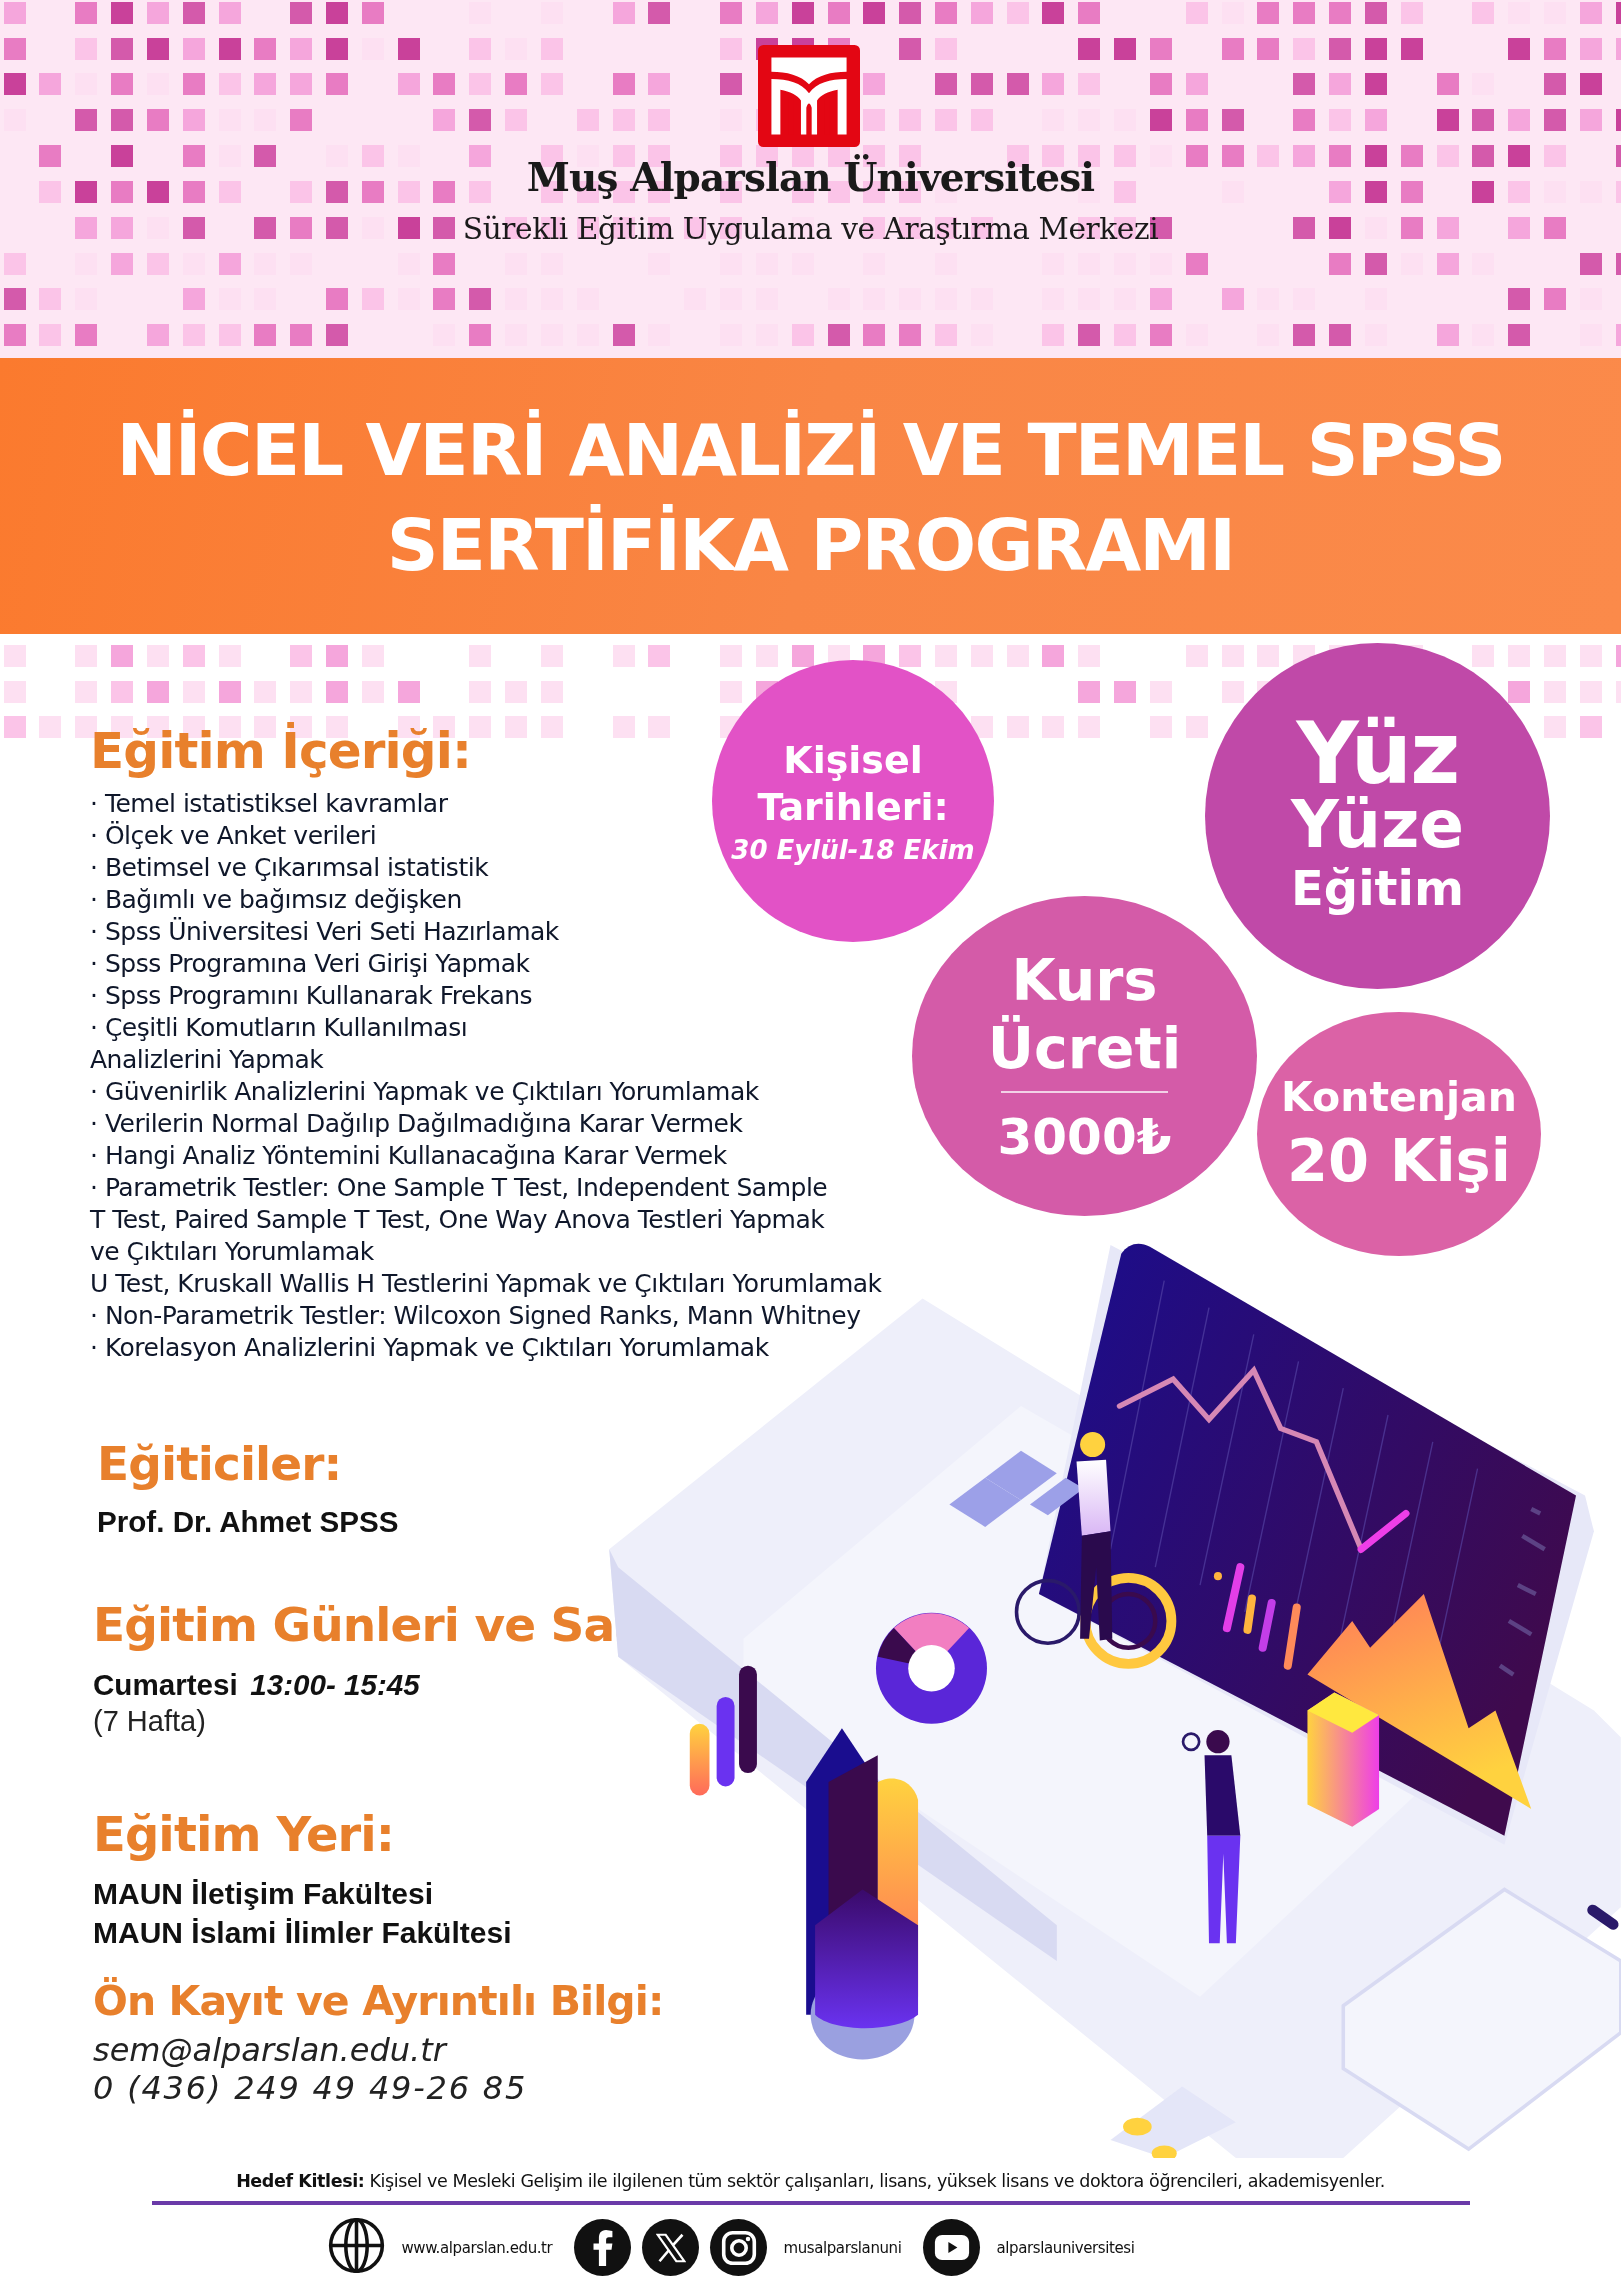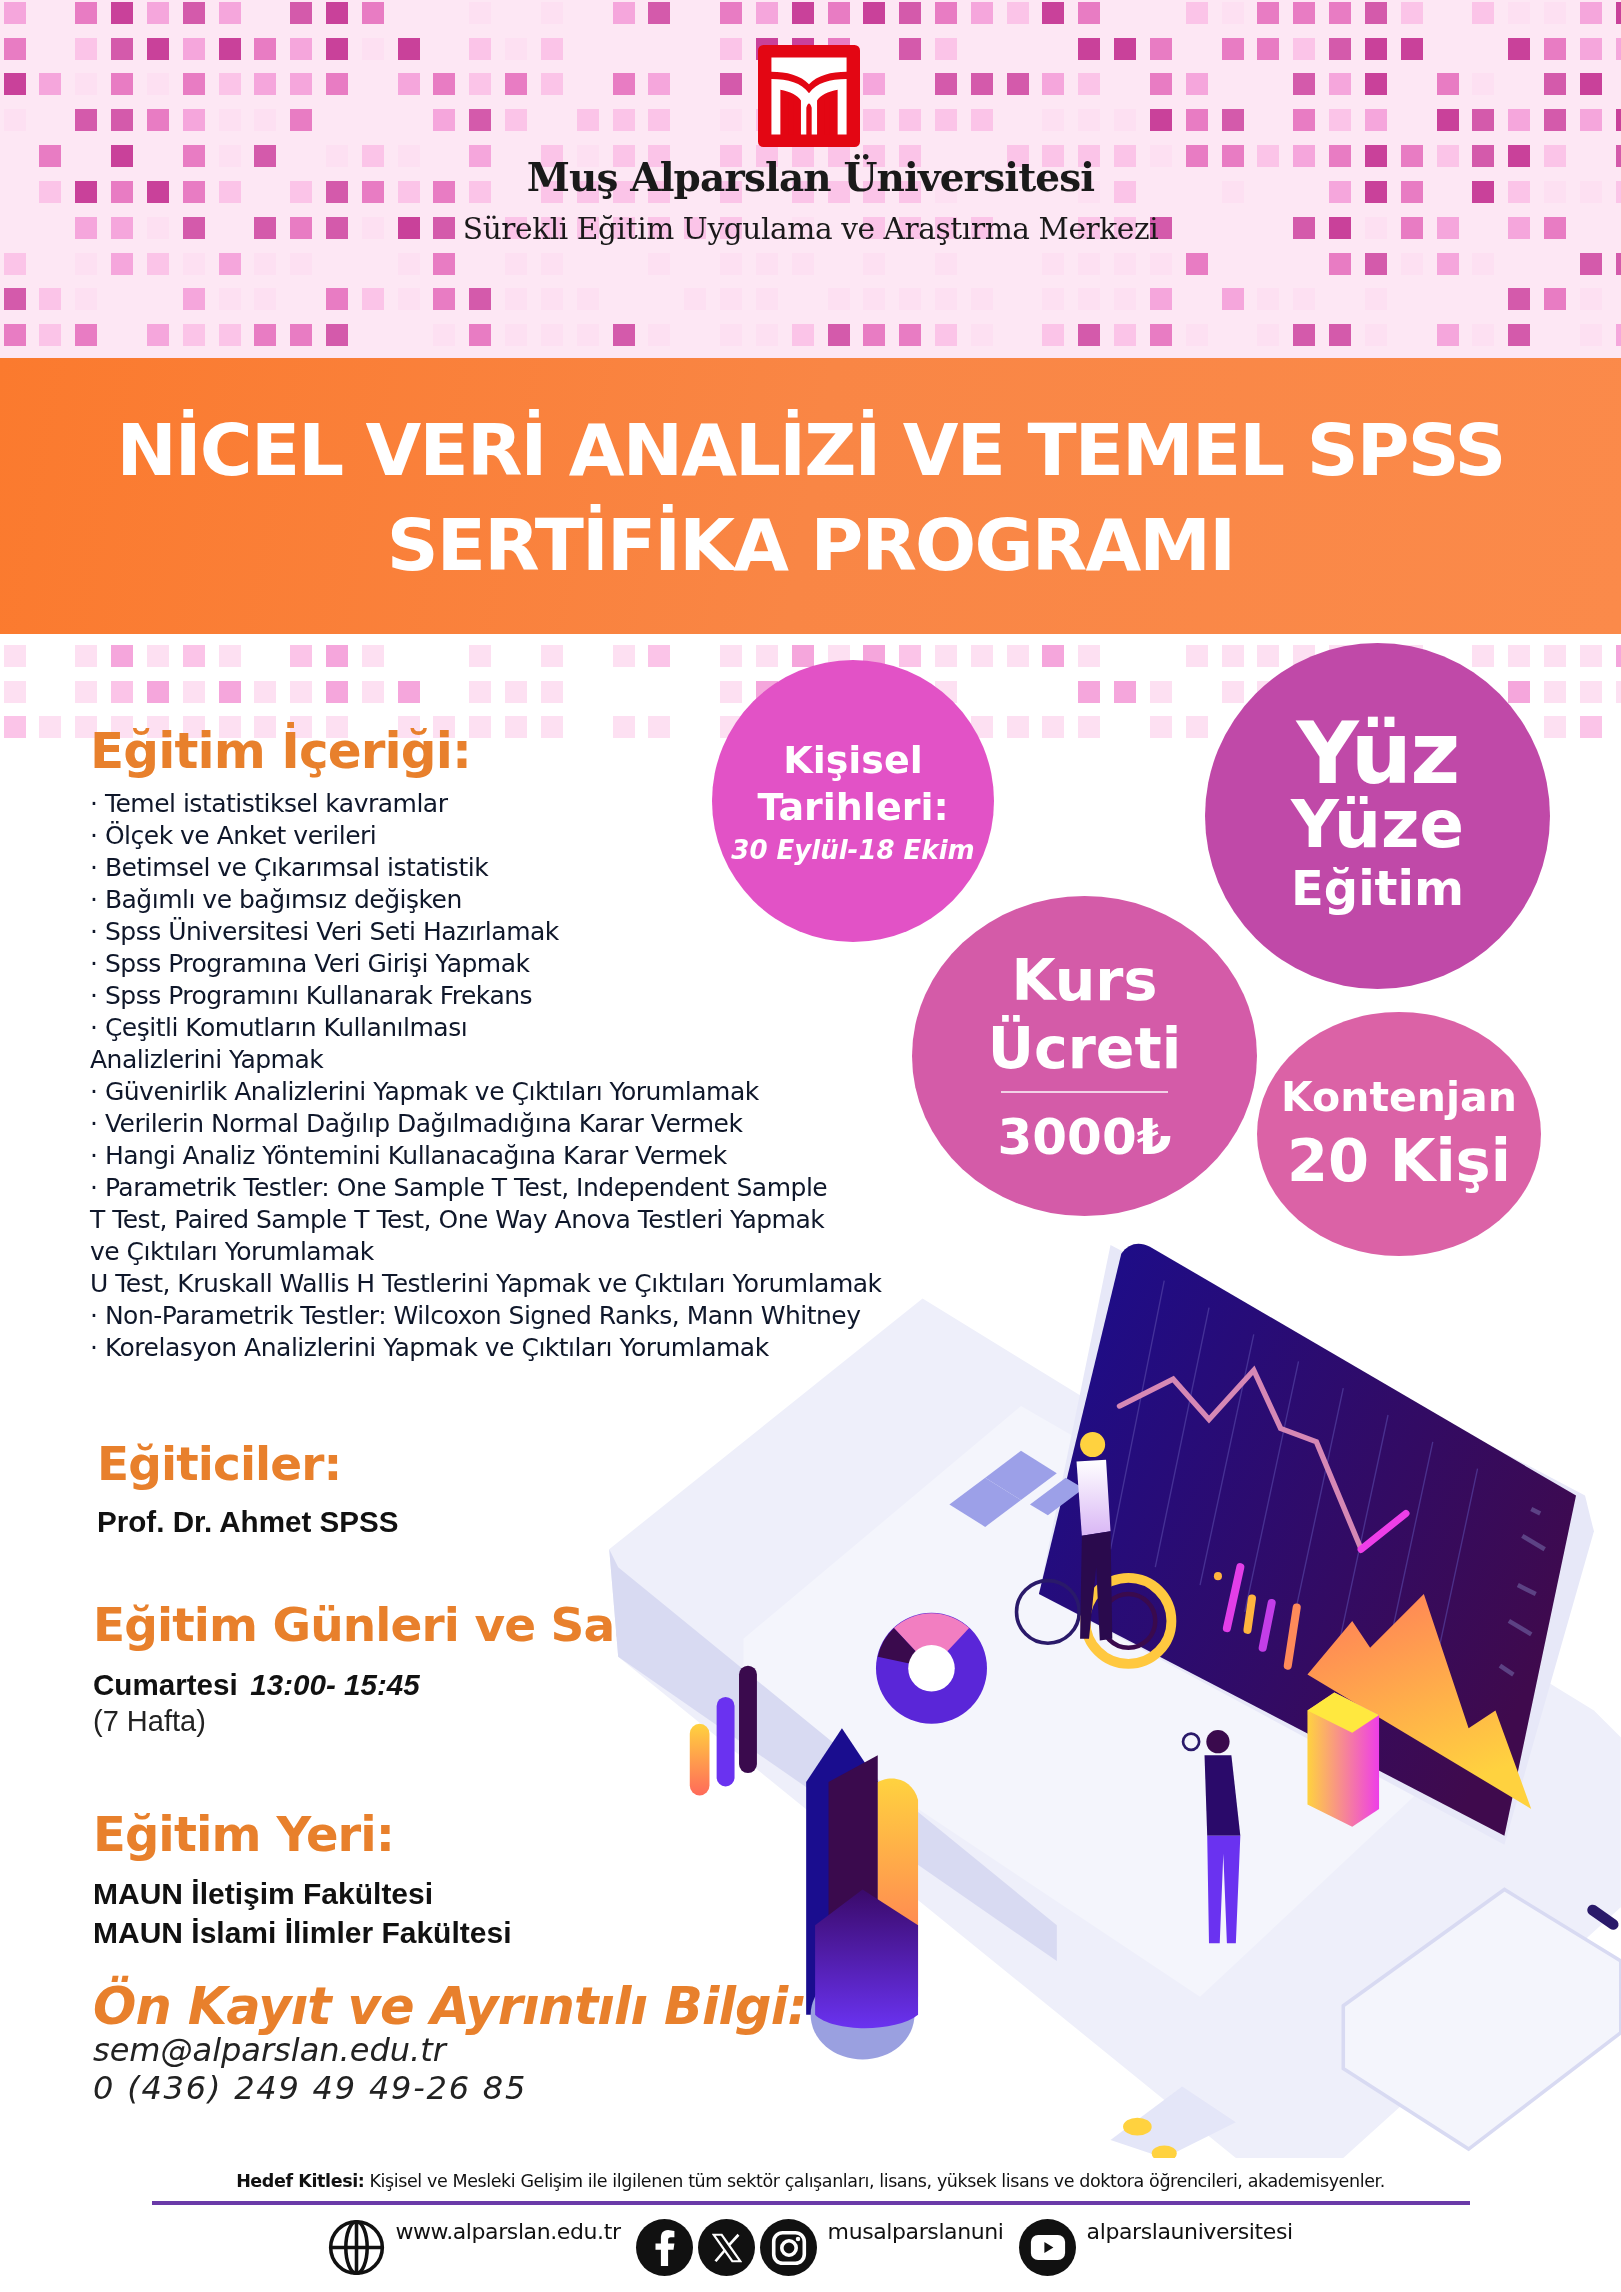--- a/index.html
+++ b/index.html
@@ -30,21 +30,21 @@
 
   #days-title { left:93px; top:1597px; font-size:47px; }
   #days-line { left:93px; top:1668px; font-size:29.6px; color:#111; font-family:"Liberation Sans", sans-serif; }
   #days-line .d { font-weight:bold; }
   #days-line .t { font-style:italic; font-weight:bold; margin-left:12.5px; }
   #weeks { left:93px; top:1705px; font-size:29px; color:#222; font-family:"Liberation Sans", sans-serif; }
 
   #place-title { left:93px; top:1806px; font-size:48px; }
   #place-list { left:93px; top:1874px; font-family:"Liberation Sans", sans-serif; font-weight:bold; font-size:30px; line-height:39px; color:#111; }
 
-  #contact-title { left:93px; top:1977px; font-size:51px; font-style:italic; }
+  #contact-title { left:93px; top:1977px; font-size:41px; }
   #contact-email { left:93px; top:2031px; font-size:32px; font-style:italic; color:#222; font-family:"DejaVu Sans", sans-serif; }
   #contact-phone { left:93px; top:2069px; font-size:32px; font-style:italic; color:#222; font-family:"DejaVu Sans", sans-serif; letter-spacing:1.8px; }
 
   
   .circle { position:absolute; border-radius:50%; display:flex; flex-direction:column; align-items:center; justify-content:center; color:#fff; text-align:center; font-family:"DejaVu Sans", sans-serif; font-weight:bold; }
   #c-apply { left:712px; top:660px; width:282px; height:282px; background:#e252c6; }
   #c-apply .l1 { font-size:38px; line-height:47px; }
   #c-apply .l3 { font-size:26px; font-style:italic; font-weight:bold; margin-top:3.6px; }
   #c-face { left:1205px; top:643px; width:345px; height:346px; background:#c049a8; }
   #c-face .big { font-size:86px; line-height:73px; letter-spacing:-1.8px; }
@@ -55,21 +55,21 @@
   #c-fee .rule { width:167px; height:1.8px; background:#f2d1e7; margin:9px 0 14.3px 0; }
   #c-fee .price { font-size:50px; }
   #c-quota { left:1257px; top:1012px; width:284px; height:244px; background:#db62a6; }
   #c-quota .l1 { font-size:41px; }
   #c-quota .l2 { font-size:59px; margin-top:5.4px; }
 
   
   #target { left:0; top:2171px; width:1621px; text-align:center; font-family:"DejaVu Sans", sans-serif; font-size:17.5px; color:#111; letter-spacing:-0.4px; }
   #target b { font-weight:bold; }
   #divider { left:152px; top:2201px; width:1318px; height:3.6px; background:#6a3aa8; }
-  #social { left:328px; top:2219px; height:57px; display:flex; gap:5px; font-family:"DejaVu Sans", sans-serif; font-size:22px; color:#111; letter-spacing:-0.4px; }
+  #social { left:328px; top:2219px; height:57px; display:flex; align-items:center; gap:11px; font-family:"DejaVu Sans", sans-serif; font-size:15px; color:#111; letter-spacing:-0.4px; }
   .soc-icon { width:57px; height:57px; border-radius:50%; background:#111; display:flex; align-items:center; justify-content:center; color:#fff; }
   .soc-text { margin:0 10.7px 0 5.4px; }
 </style>
 </head>
 <body>
 
 <div id="pattern-top" class="abs">
     <div class="sq" style="left: 3.6px; top: 1.8px; background: rgb(245, 166, 220);"></div>
     <div class="sq" style="left: 75px; top: 1.8px; background: rgb(232, 124, 195);"></div>
     <div class="sq" style="left: 111px; top: 1.8px; background: rgb(201, 65, 154);"></div>

